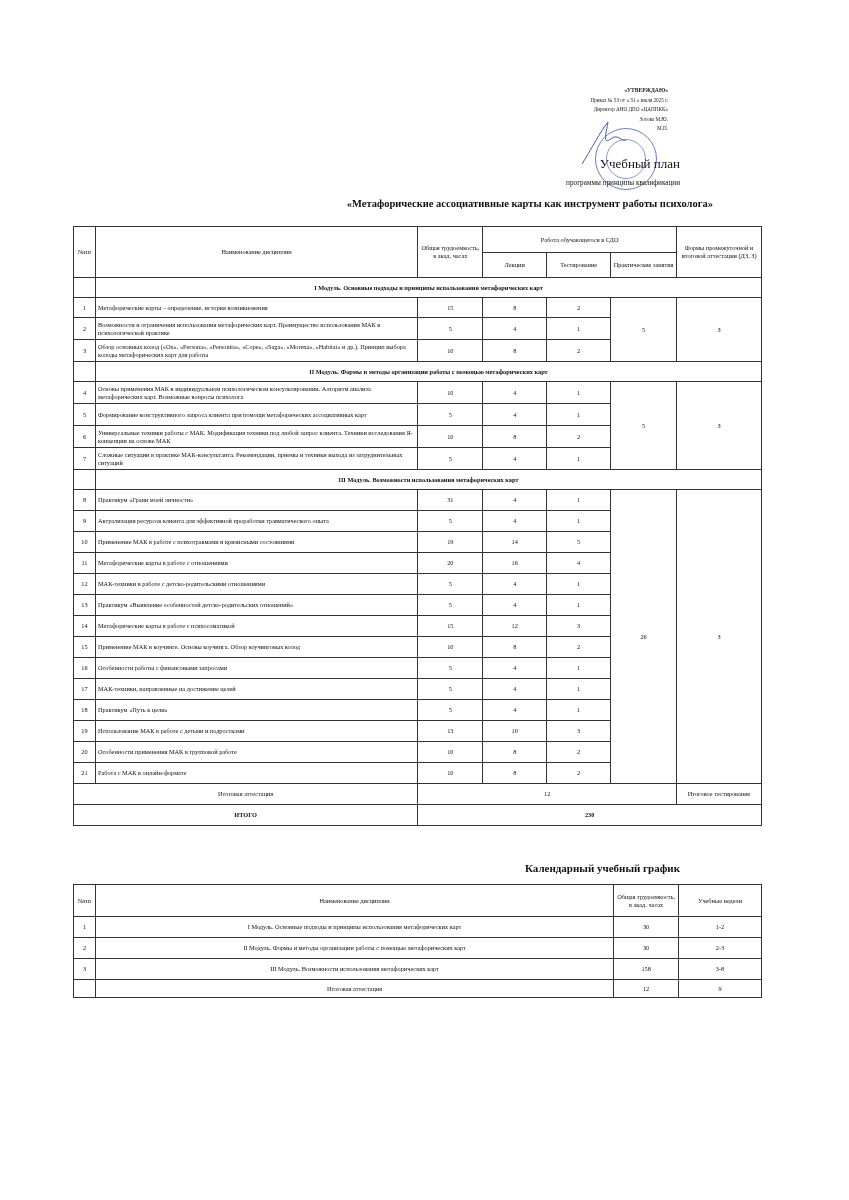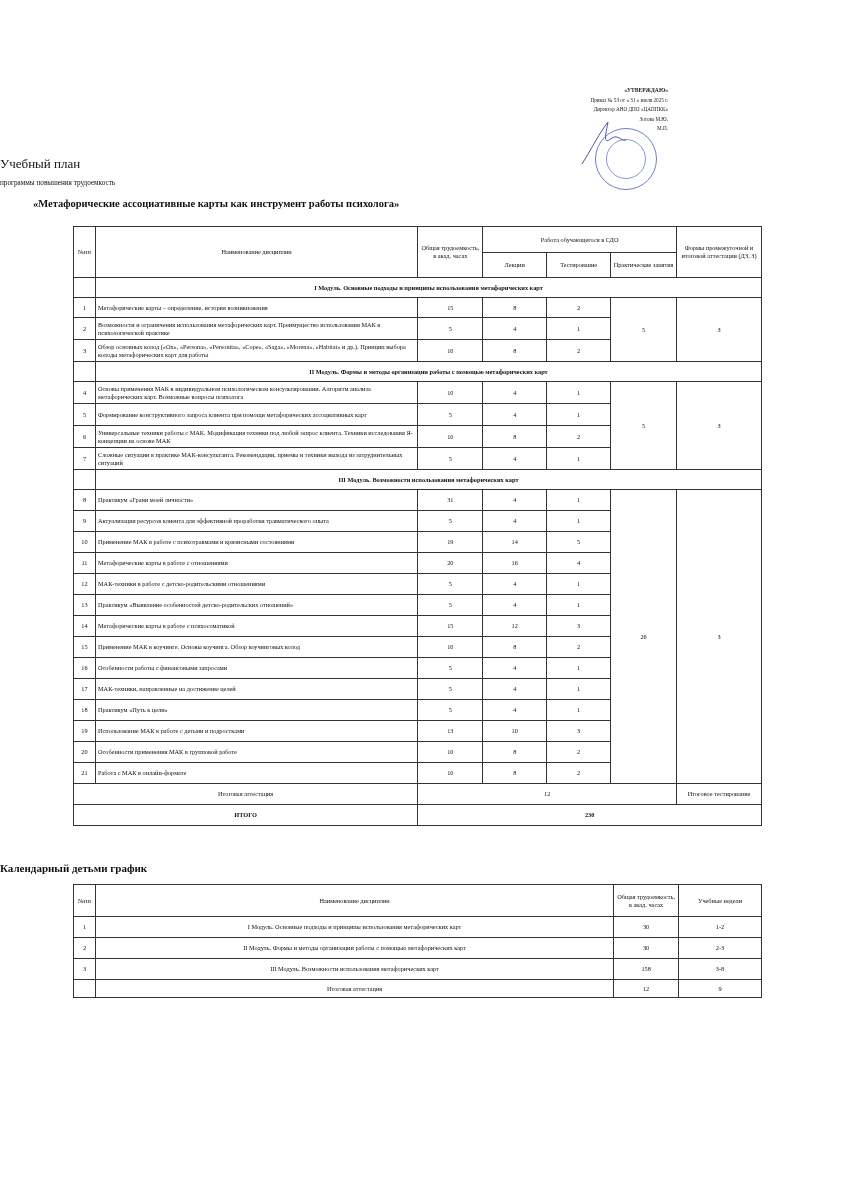--- a/index.html
+++ b/index.html
@@ -2,21 +2,21 @@
 <html><head>
 <meta charset="utf-8">
 <style>
   html, body { margin: 0; padding: 0; background: #ffffff; }
   body { width: 849px; height: 1200px; position: relative; font-family: "Liberation Serif", serif; color: #111; overflow: hidden; }
   .approve { position: absolute; left: 560px; top: 86px; width: 108px; text-align: right; font-size: 5.2px; line-height: 9.6px; color: #222; }
   .approve .ttl { font-weight: bold; font-size: 5.6px; }
   .stamp { position: absolute; left: 595px; top: 128px; width: 62px; height: 62px; border-radius: 50%; border: 1.5px solid #6b7fc4; box-sizing: border-box; }
   .stamp::after { content: ""; position: absolute; left: 10px; top: 10px; right: 10px; bottom: 10px; border-radius: 50%; border: 1px solid #8896d0; }
   .sign { position: absolute; left: 578px; top: 118px; width: 50px; height: 50px; }
-  .title { position: absolute; left: 0; width: 680px; text-align: left; }
+  .title { position: absolute; left: 0; width: 680px; text-align: right; }
   .t1 { top: 156px; font-size: 13px; }
   .t2 { top: 179px; font-size: 7.2px; }
   .t3 { top: 198px; font-size: 10.5px; font-weight: bold; padding-left: 33px; }
   .t4 { top: 862px; font-size: 11px; font-weight: bold; }
   table { border-collapse: collapse; position: absolute; font-size: 6.3px; line-height: 8px; }
   td, th { border: 0.8px solid #333; padding: 0 2px; font-weight: normal; }
   .main { left: 73px; top: 226px; width: 689px; }
   .cal { left: 73px; top: 884px; width: 689px; }
   .c { text-align: center; }
   .l { text-align: left; }
@@ -33,21 +33,21 @@
   <div>Директор АНО ДПО «ЦАППКК»</div>
   <div>Зотова М.Ю.</div>
   <div>М.П.</div>
 </div>
 <div class="stamp"></div>
 <svg class="sign" viewBox="0 0 50 50">
     <path d="M4 46 C14 30 22 14 30 4 C28 16 24 28 34 20 C40 16 44 24 48 22" fill="none" stroke="#4a5aa8" stroke-width="1"></path>
   </svg>
 
 <div class="title t1">Учебный план</div>
-<div class="title t2">программы повышения трудоемкость</div>
+<div class="title t2">программы принципы квалификации</div>
 <div class="title t3">«Метафорические ассоциативные карты как инструмент работы психолога»</div>
 
 <table class="main">
   <colgroup>
     <col style="width:22px">
       <col style="width:323px">
       <col style="width:65px">
       <col style="width:64px">
       <col style="width:64px">
       <col style="width:66px">
@@ -240,21 +240,21 @@
     <td colspan="4" class="c">12</td>
     <td class="c">Итоговое тестирование</td>
   </tr>
   <tr style="height:21px">
     <td colspan="2" class="c bold">ИТОГО</td>
     <td colspan="5" class="c bold">230</td>
   </tr>
 </tbody>
   </table>
 
-<div class="title t4">Календарный детьми график</div>
+<div class="title t4">Календарный учебный график</div>
 
 <table class="cal">
   <colgroup>
       <col style="width:22px">
       <col style="width:519px">
       <col style="width:65px">
       <col style="width:83px">
     </colgroup>
   <tbody>
       <tr class="hdr" style="height:32px">

